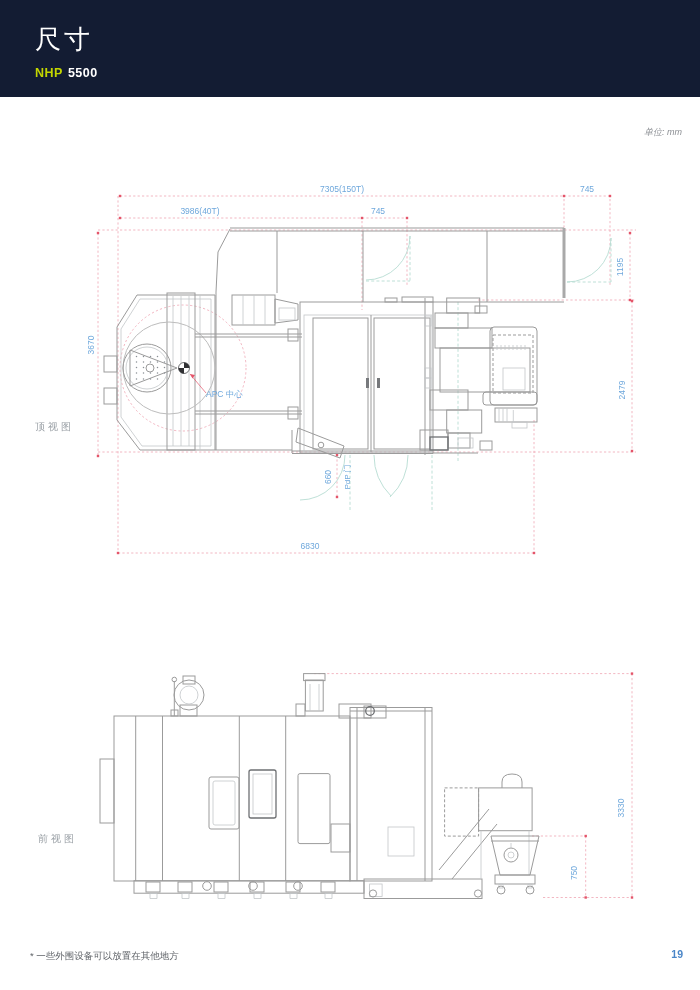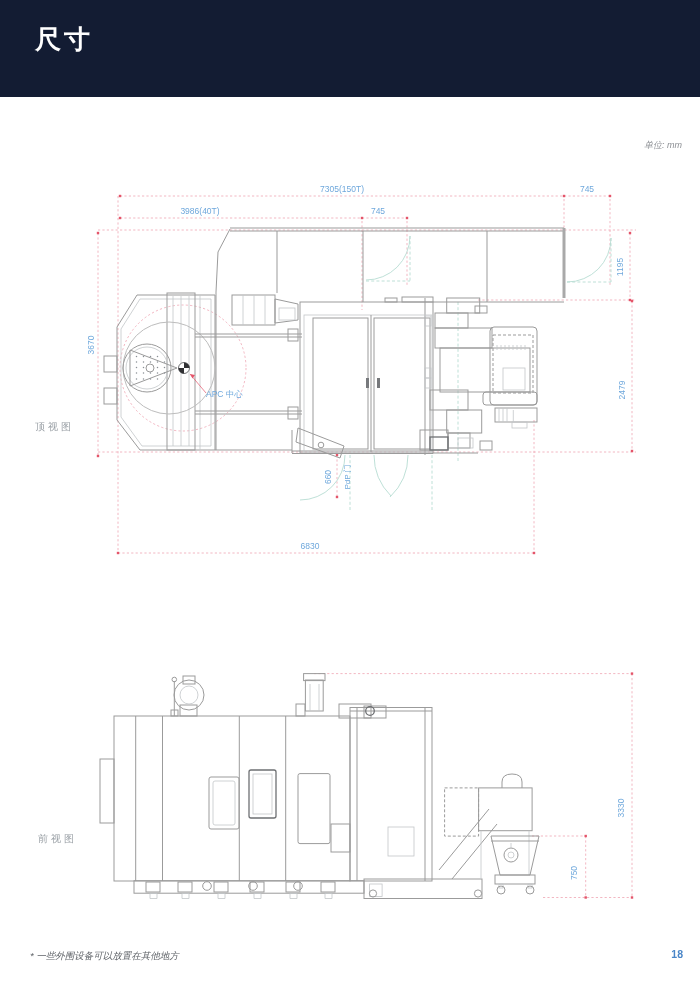--- a/index.html
+++ b/index.html
@@ -1,27 +1,27 @@
 <!DOCTYPE html>
 <html><head>
 <meta charset="utf-8">
 <style>
   html,body{margin:0;padding:0;background:#e8e8e8;}
   .page{position:relative;width:700px;height:990px;background:#ffffff;overflow:hidden;
         font-family:"Liberation Sans",sans-serif;}
   .masthead{position:absolute;left:0;top:0;width:700px;height:97px;background:#131c33;
             box-sizing:border-box;padding:22px 0 0 35px;}
-  .masthead h1{margin:0;color:#ffffff;font-size:26px;font-weight:bold;letter-spacing:3px;}
+  .masthead h1{margin:0;color:#ffffff;font-size:26px;font-weight:normal;letter-spacing:3px;}
   .model{margin-top:9px;font-size:12.5px;font-weight:bold;color:#ffffff;letter-spacing:.5px;}
   .model .brand{color:#c3d600;margin-right:5px;}
-  .unit{position:absolute;top:139px;right:18px;font-size:9px;font-style:italic;color:#8d9095;margin-left:40px;}
+  .unit{position:absolute;top:126px;right:18px;font-size:9px;font-style:italic;color:#8d9095;margin-left:40px;}
   .view-label{position:absolute;color:#9aa0a6;font-size:10px;letter-spacing:3px;}
   #lbl-top{left:35px;top:420px;}
   #lbl-front{left:38px;top:832px;}
-  .foot-note{position:absolute;left:30px;top:950px;font-size:9.5px;font-style:italic;color:#5f6368;}
+  .foot-note{position:absolute;left:30px;top:950px;font-size:9.5px;color:#5f6368;}
   .page-num{position:absolute;right:17px;top:948px;font-size:10.5px;font-weight:bold;color:#4a86c8;}
   svg{position:absolute;overflow:visible;}
   #topview{left:85px;top:165px;}
   #frontview{left:85px;top:665px;}
   svg text{font-family:"Liberation Sans",sans-serif;}
   .dim-text{fill:#6fa8dc;font-size:8.5px;}
   .dim-text-sm{fill:#6fa8dc;font-size:8px;}
   .g-gray{stroke:#9b9b9b;fill:none;stroke-width:1;}
   .g-light{stroke:#c3c6c9;fill:none;stroke-width:.8;}
   .g-dark{stroke:#6e7073;fill:none;stroke-width:1.3;}
@@ -31,20 +31,23 @@
   .tick{fill:#e4556a;stroke:none;}
   .dots{stroke:#8a8f94;stroke-width:1.5;stroke-linecap:round;fill:none;}
 </style>
 </head>
 <body>
 
 <div class="page">
 
   <div class="masthead">
     <h1>尺寸</h1>
+    <div class="model">
+      <span class="brand">NHP</span><span>5500</span>
+    </div>
   </div>
 
   <div class="unit">单位: mm</div>
   <div class="view-label" id="lbl-top">顶视图</div>
   <div class="view-label" id="lbl-front">前视图</div>
 
   <svg id="topview" width="580" height="400" viewBox="85 165 580 400">
 
     <g class="g-pink">
       <path d="M120 196 H564 M564 196 H610 M120 218 H362 M362 218 H407
@@ -256,15 +259,15 @@
       <circle cx="530" cy="890" r="4"></circle>
     </g>
 
     <g>
       <text class="dim-text" x="624" y="808" text-anchor="middle" transform="rotate(-90 624 808)">3330</text>
       <text class="dim-text" x="577" y="873" text-anchor="middle" transform="rotate(-90 577 873)">750</text>
     </g>
   </svg>
 
   <div class="foot-note">* 一些外围设备可以放置在其他地方</div>
-  <div class="page-num">18</div>
+  <div class="page-num">19</div>
 
 </div>
 
 </body></html>

